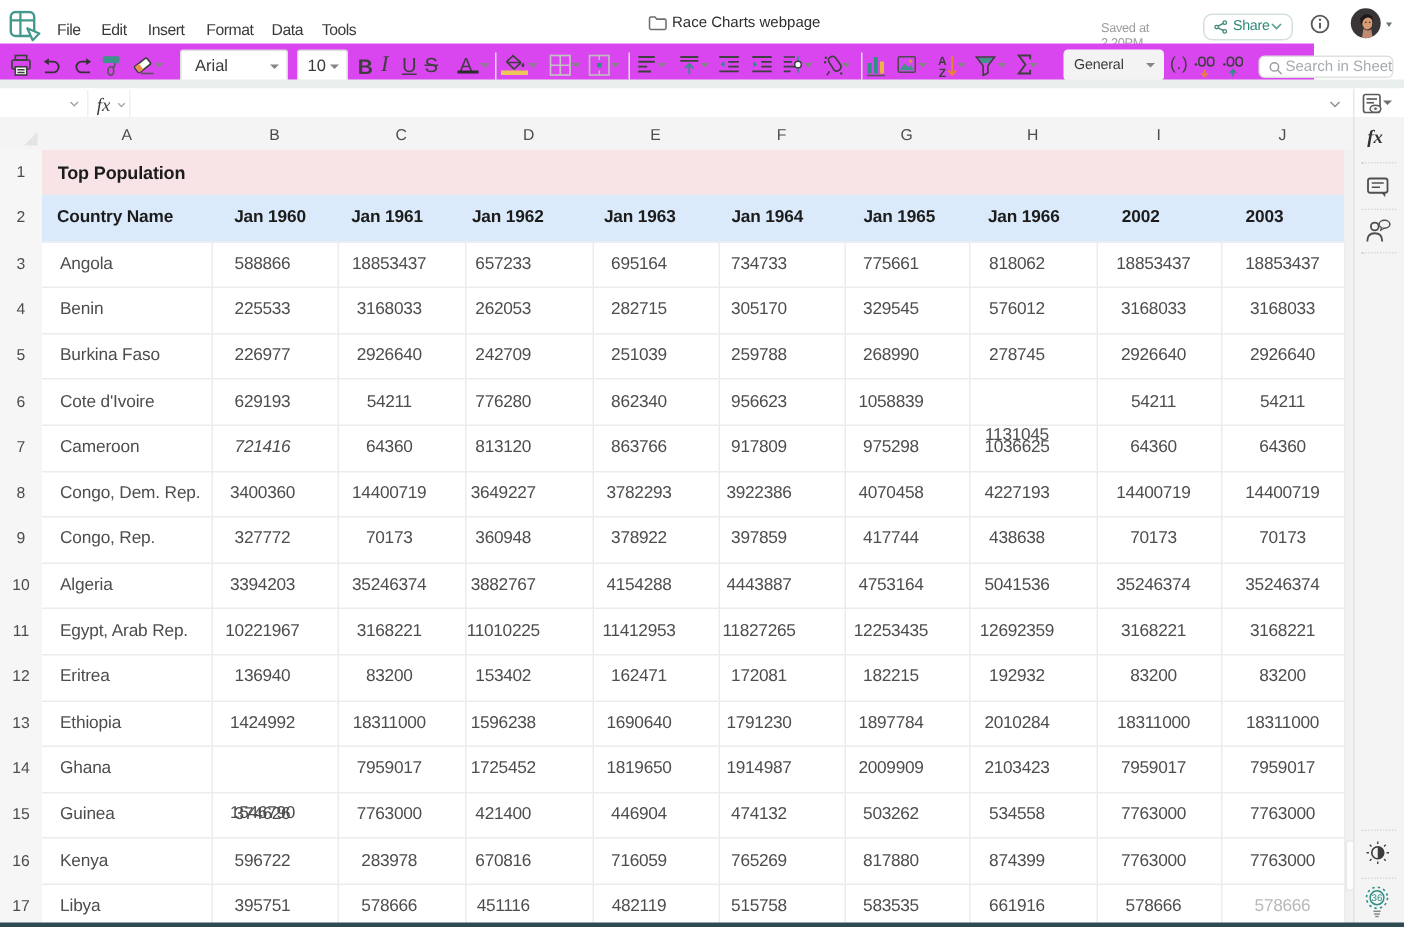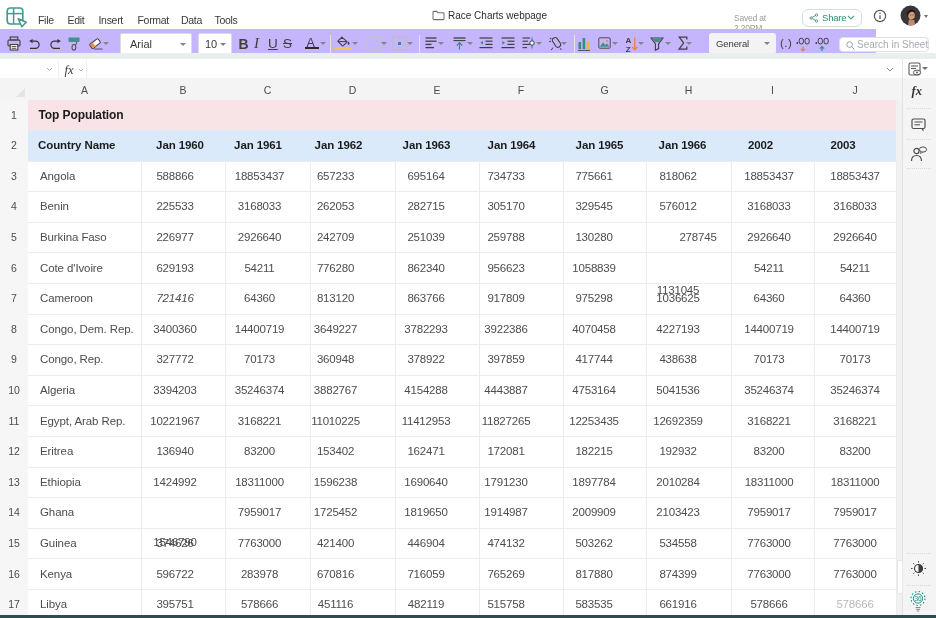--- a/index.html
+++ b/index.html
@@ -7,21 +7,21 @@
   font-family:"Liberation Sans",sans-serif;-webkit-font-smoothing:antialiased;}
 .abs{position:absolute;}
 
 #menubar{position:absolute;left:0;top:0;width:792px;height:29px;background:#fff;}
 .mitem{position:absolute;top:14px;font-size:10.5px;letter-spacing:-0.3px;color:#3a3a3a;}
 .docname{position:absolute;top:10px;font-size:10px;color:#2e2e2e;}
 .saved{position:absolute;top:12.5px;font-size:8.5px;letter-spacing:-0.2px;color:#9b9b9b;}
 #sharebtn{position:absolute;left:802px;top:8.5px;width:58px;height:16px;border:1px solid #d4e0dd;border-radius:6px;background:#fff;}
 #sharebtn .stxt{position:absolute;left:19px;top:2.5px;font-size:9.5px;color:#2f8a78;letter-spacing:-0.2px;}
 
-#toolbar{position:absolute;left:0;top:29px;width:876px;height:29px;background:#c4b5fd;}
+#toolbar{position:absolute;left:0;top:29px;width:876px;height:29px;background:#d946ef;}
 #toolbar .sep{position:absolute;top:6px;width:1px;height:18px;background:#e3e3e3;}
 .combo{position:absolute;border:1px solid #dcdcdc;border-radius:2px;background:#fff;}
 .combo .ctxt{position:absolute;font-size:11px;color:#3a3a3a;}
 .ticon{position:absolute;}
 .tchev{position:absolute;width:0;height:0;border-left:3.2px solid transparent;border-right:3.2px solid transparent;border-top:3.8px solid #848484;}
 .bt{position:absolute;font-size:13.5px;color:#3f3f3f;}
 #searchbox{position:absolute;left:839px;top:8px;width:88px;height:13px;border:1px solid #e0e0e0;border-radius:4px;background:#fff;}
 #searchbox span{position:absolute;left:17px;top:1px;font-size:10px;color:#a6abb1;white-space:nowrap;}
 #genbox{position:absolute;left:709px;top:4px;width:67px;height:21px;background:#f3f3f3;border-radius:3px;}
 #genbox span{position:absolute;left:7px;top:5px;font-size:9.5px;color:#3a3a3a;letter-spacing:-0.1px;}
@@ -437,22 +437,22 @@
 <div class="dcell" style="top:191.2px;height:30.6px;left:563px;width:62px;padding-right:21px;">329545</div>
 <div class="dcell" style="top:191.2px;height:30.6px;left:646px;width:64px;padding-right:21px;">576012</div>
 <div class="dcell" style="top:191.2px;height:30.6px;left:731px;width:76px;padding-right:7px;">3168033</div>
 <div class="dcell" style="top:191.2px;height:30.6px;left:814px;width:82px;padding-right:0px;">3168033</div>
 <div class="dcell da" style="top:221.8px;height:30.6px;left:28px;width:113px;">Burkina Faso</div>
 <div class="dcell" style="top:221.8px;height:30.6px;left:141px;width:68px;padding-right:16px;">226977</div>
 <div class="dcell" style="top:221.8px;height:30.6px;left:225px;width:69px;padding-right:16px;">2926640</div>
 <div class="dcell" style="top:221.8px;height:30.6px;left:310px;width:51px;padding-right:34px;">242709</div>
 <div class="dcell" style="top:221.8px;height:30.6px;left:395px;width:62px;padding-right:22px;">251039</div>
 <div class="dcell" style="top:221.8px;height:30.6px;left:479px;width:54px;padding-right:30px;">259788</div>
-<div class="dcell" style="top:221.8px;height:30.6px;left:563px;width:62px;padding-right:21px;">130280</div>
-<div class="dcell" style="top:221.8px;height:30.6px;left:646px;width:64px;padding-right:21px;margin-left:20px;">278745</div>
+<div class="dcell" style="top:221.8px;height:30.6px;left:563px;width:62px;padding-right:21px;">268990</div>
+<div class="dcell" style="top:221.8px;height:30.6px;left:646px;width:64px;padding-right:21px;">278745</div>
 <div class="dcell" style="top:221.8px;height:30.6px;left:731px;width:76px;padding-right:7px;">2926640</div>
 <div class="dcell" style="top:221.8px;height:30.6px;left:814px;width:82px;padding-right:0px;">2926640</div>
 <div class="dcell da" style="top:252.4px;height:30.6px;left:28px;width:113px;">Cote d'Ivoire</div>
 <div class="dcell" style="top:252.4px;height:30.6px;left:141px;width:68px;padding-right:16px;">629193</div>
 <div class="dcell" style="top:252.4px;height:30.6px;left:225px;width:69px;padding-right:16px;">54211</div>
 <div class="dcell" style="top:252.4px;height:30.6px;left:310px;width:51px;padding-right:34px;">776280</div>
 <div class="dcell" style="top:252.4px;height:30.6px;left:395px;width:62px;padding-right:22px;">862340</div>
 <div class="dcell" style="top:252.4px;height:30.6px;left:479px;width:54px;padding-right:30px;">956623</div>
 <div class="dcell" style="top:252.4px;height:30.6px;left:563px;width:62px;padding-right:21px;">1058839</div>
 <div class="dcell" style="top:252.4px;height:30.6px;left:646px;width:64px;padding-right:21px;margin-top:22px;">1131045</div>

